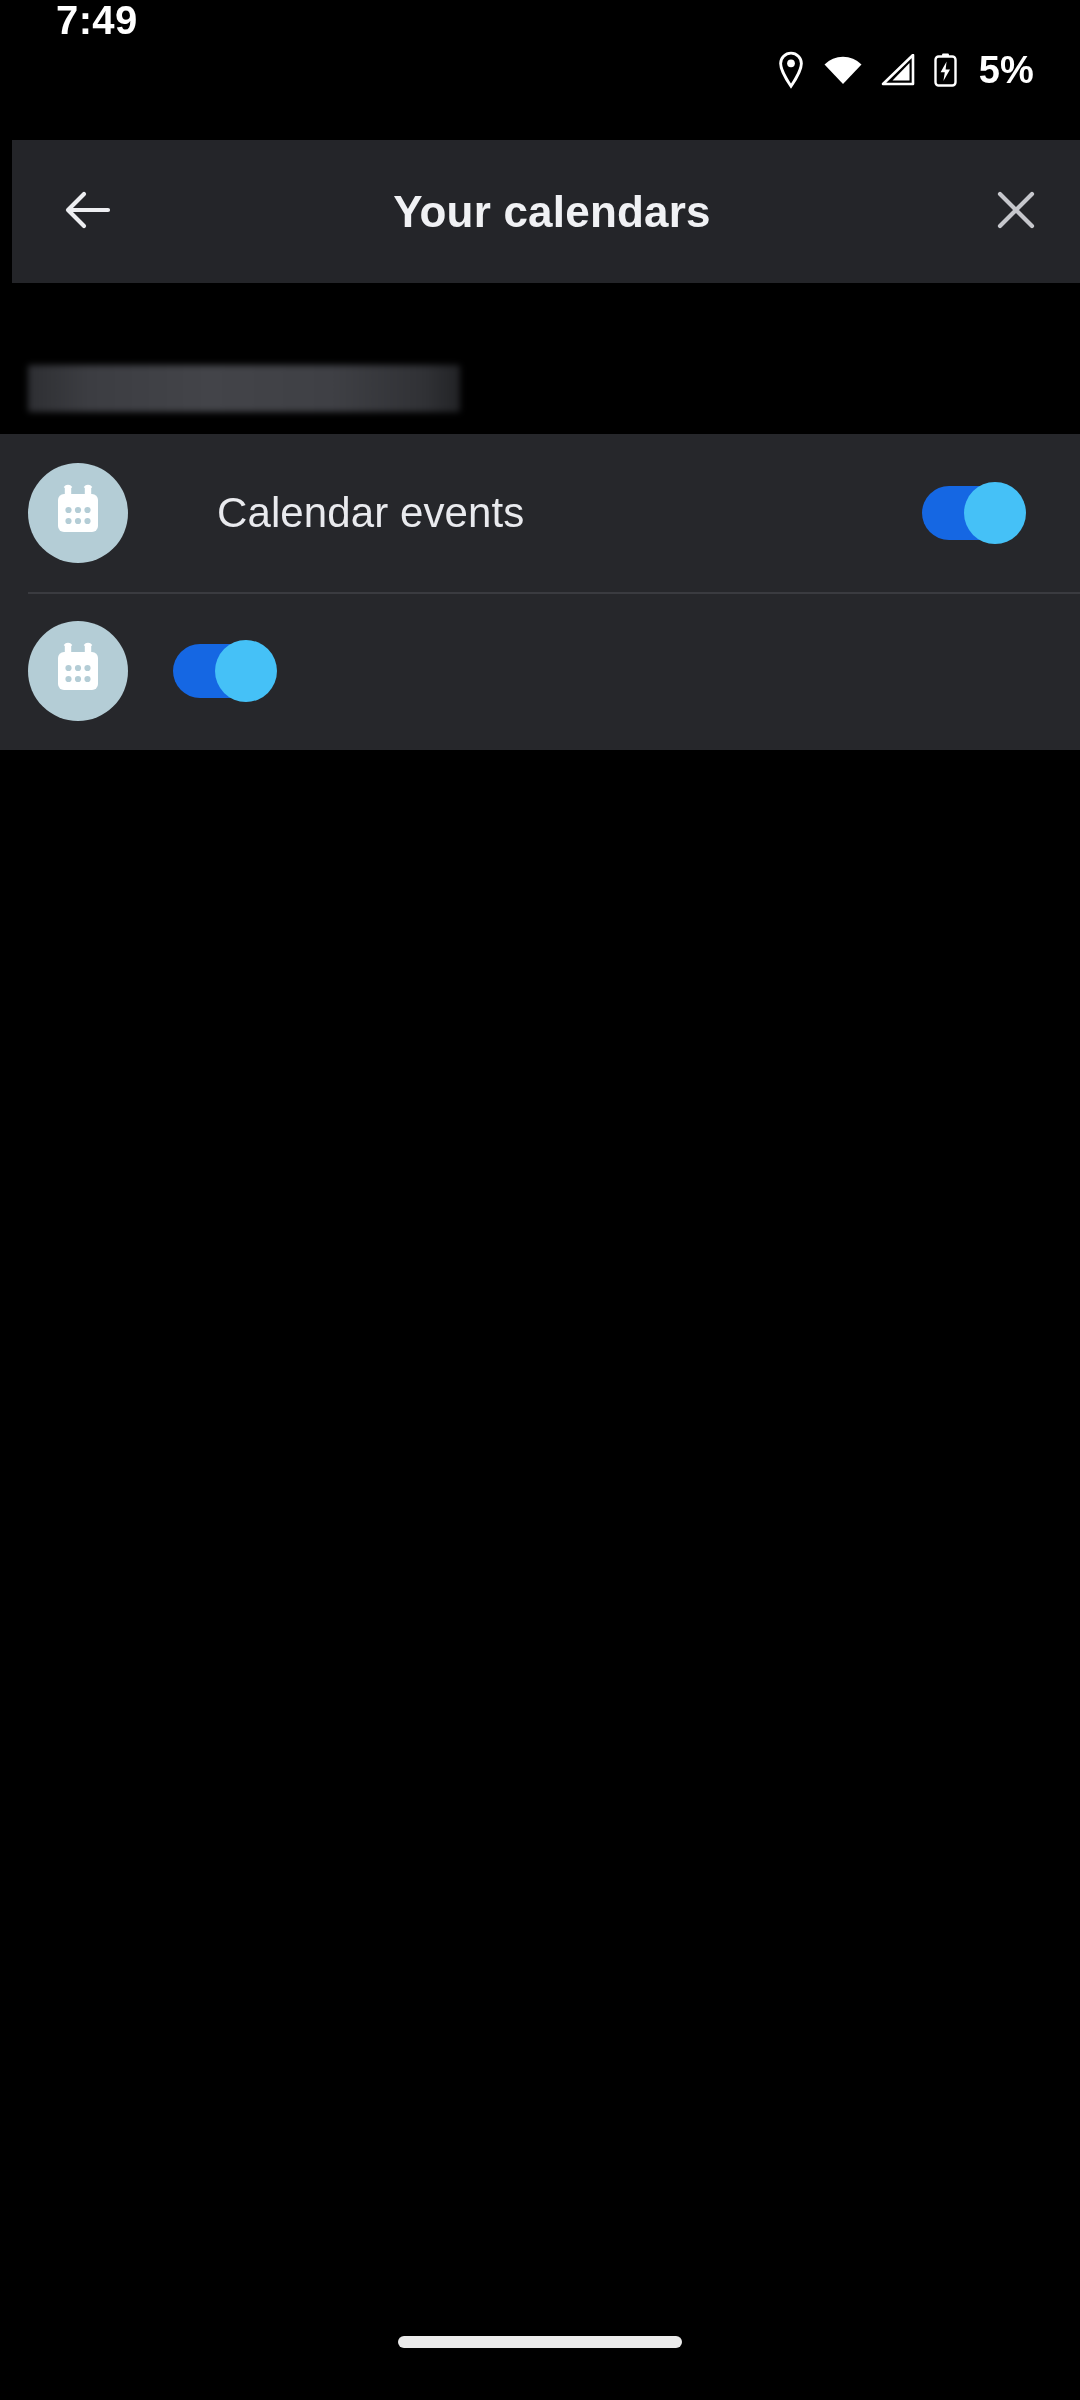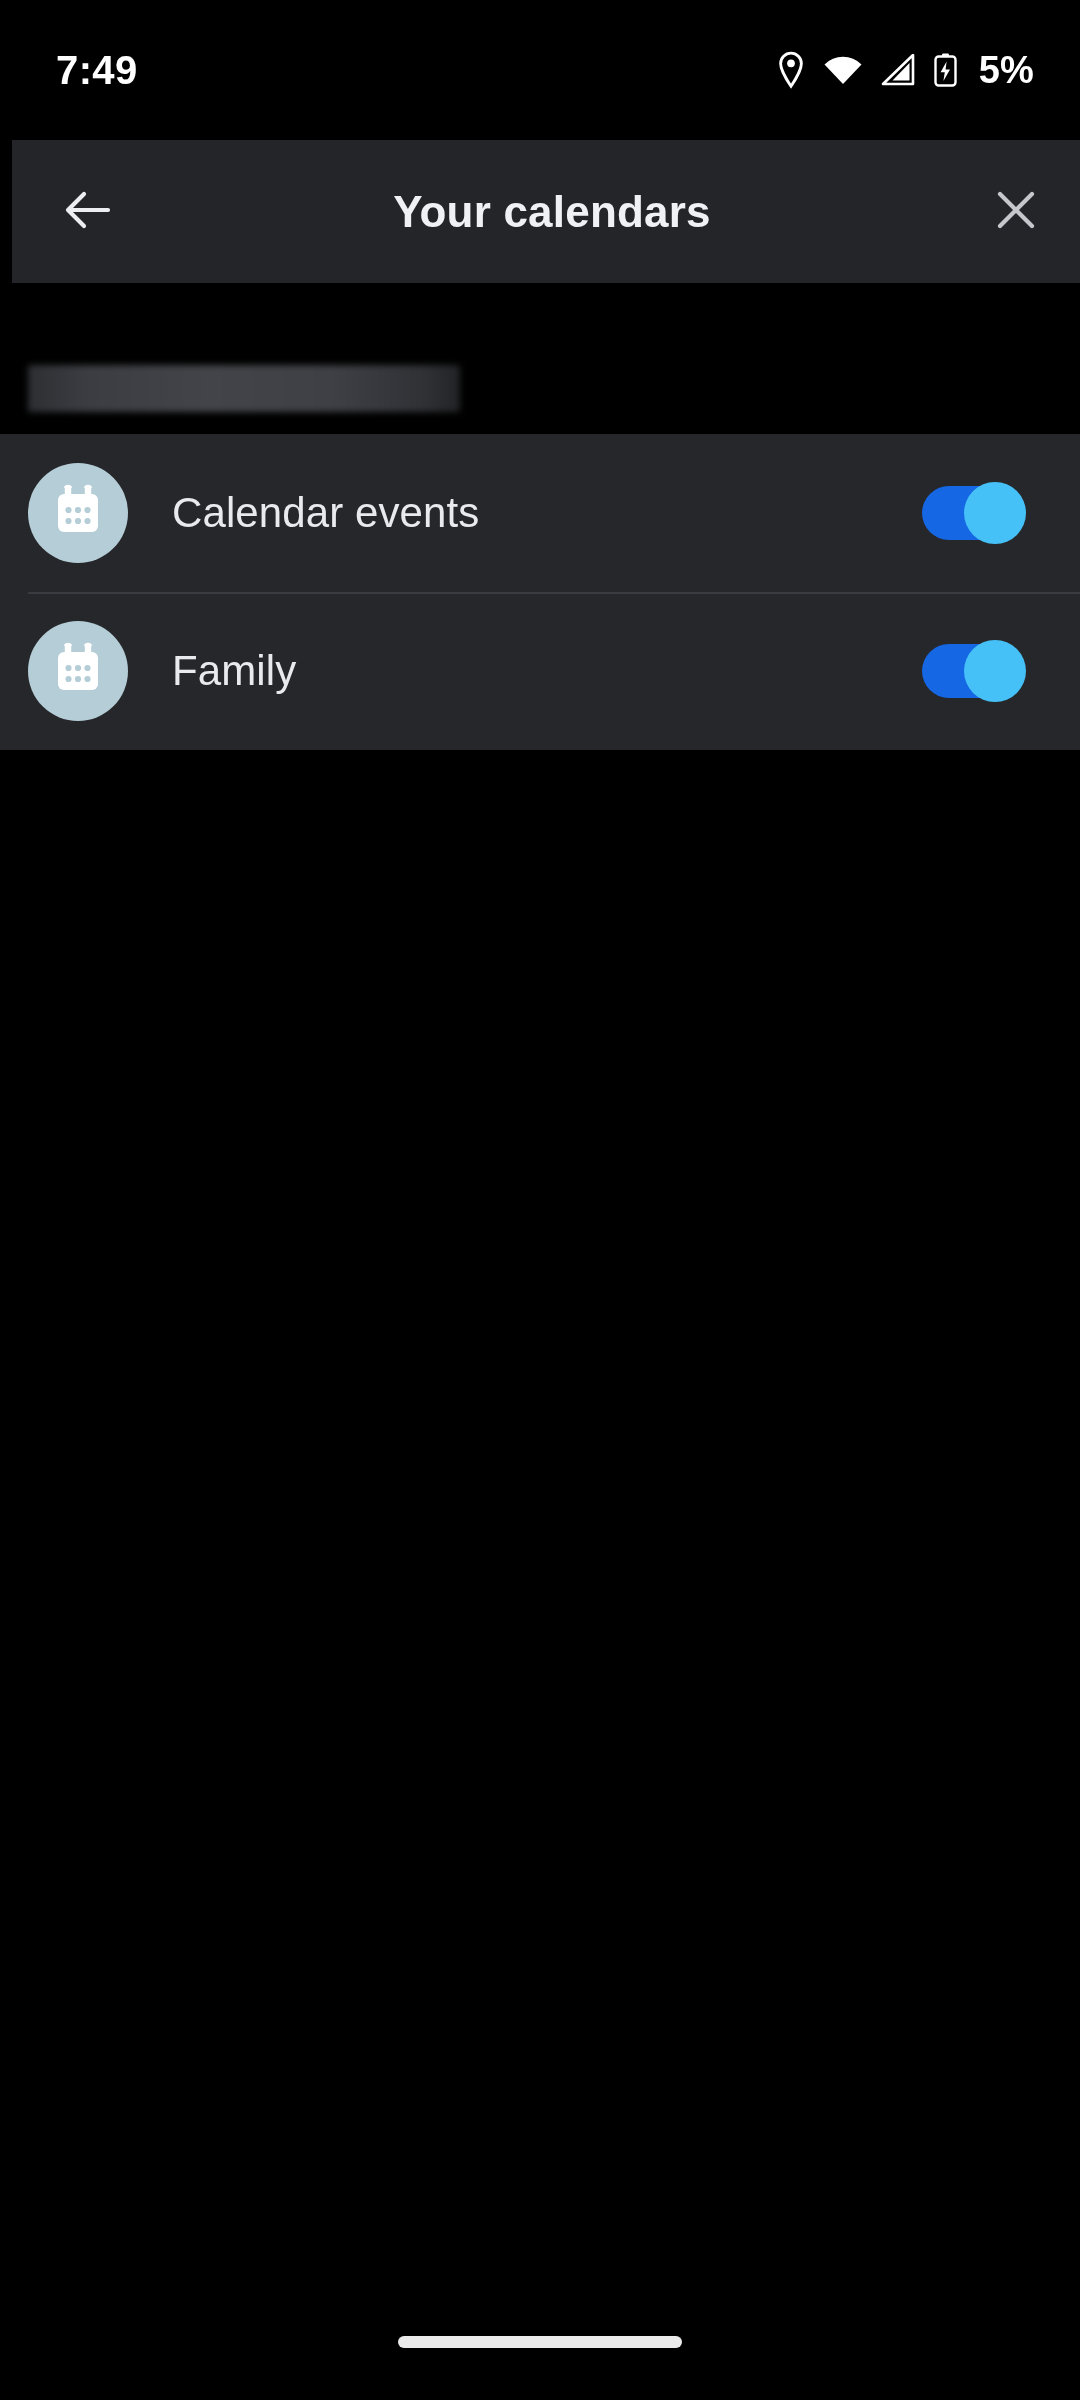--- a/index.html
+++ b/index.html
@@ -7,21 +7,21 @@
     width:1080px; height:2400px;
     background:#000000;
     font-family:"Liberation Sans", sans-serif;
     overflow:hidden;
   }
   .phone { position:relative; width:1080px; height:2400px; background:#000; }
 
   
   .statusbar {
     position:absolute; top:0; left:0; width:1080px; height:140px;
-    background:#000; display:flex; align-items:center;
+    background:#000; display:flex; 
     justify-content:space-between; padding:0 46px 0 56px;
   }
   .sb-time {
     color:#ffffff; font-size:40px; font-weight:600; letter-spacing:0.4px;
     line-height:1;
   }
   .sb-right { display:flex; align-items:center; gap:17px; }
   .sb-icon { display:flex; align-items:center; justify-content:center; }
   .sb-batt-text {
     color:#ffffff; font-size:38px; font-weight:700; letter-spacing:0.2px;
@@ -60,21 +60,21 @@
     filter:blur(3px);
   }
 
   
   .list-section {
     position:absolute; top:434px; left:0; width:1080px; height:316px;
     background:#26272b;
   }
   .cal-row {
     position:relative; width:1080px; height:158px;
-    display:flex; align-items:center; padding-left:28px; cursor:pointer;
+    display:flex; align-items:center; padding-left:28px; cursor:pointer;gap:45px;
   }
   .cal-avatar {
     width:100px; height:100px; border-radius:50%;
     background:#b4cdd6; flex:0 0 auto;
     display:flex; align-items:center; justify-content:center;
   }
   .cal-label {
     margin-left:44px; color:#e9eaee;
     font-size:42px; font-weight:400; letter-spacing:0.1px; flex:1 1 auto;
   }
@@ -207,21 +207,20 @@
             <path d="M35.8 6 A4.2 4.2 0 0 1 42.2 6" fill="none" stroke="#ffffff" stroke-width="3"></path>
             <circle cx="19.5" cy="28" r="3.1" fill="#b4cdd6"></circle>
             <circle cx="29" cy="28" r="3.1" fill="#b4cdd6"></circle>
             <circle cx="38.5" cy="28" r="3.1" fill="#b4cdd6"></circle>
             <circle cx="19.5" cy="39" r="3.1" fill="#b4cdd6"></circle>
             <circle cx="29" cy="39" r="3.1" fill="#b4cdd6"></circle>
             <circle cx="38.5" cy="39" r="3.1" fill="#b4cdd6"></circle>
           </svg>
         </span>
       </div>
-      <div class="cal-label">Family</div>
       <div class="toggle">
         <div class="tg-track"></div>
         <div class="tg-thumb"></div>
       </div>
     </div>
   </div>
 
   <div class="gesture-bar"></div>
 
 </div>

